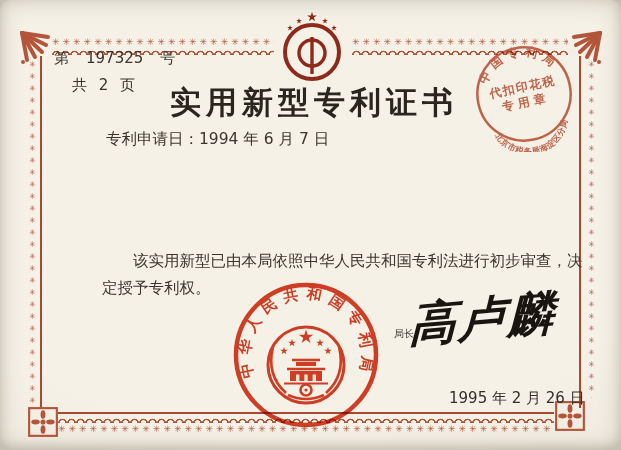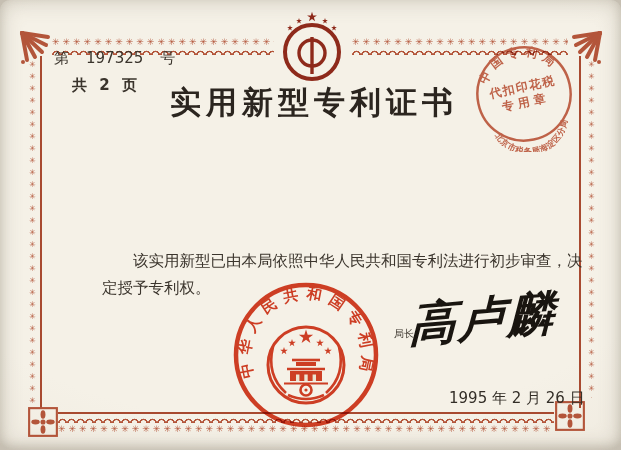--- a/index.html
+++ b/index.html
@@ -28,21 +28,21 @@
     background-image:radial-gradient(circle at 4.5px 7px, rgba(0,0,0,0) 2.6px, #b3553a 2.9px 4.2px, rgba(0,0,0,0) 4.6px);
   }
   .line-h{position:absolute;height:2px;background:#a84a30;}
   .line-v{position:absolute;width:2px;background:#a84a30;}
   .corner{position:absolute;}
   
   .cert-number{
     position:absolute;left:54px;top:49px;display:flex;gap:17px;
     font-size:15px;color:#3a342c;
   }
-  .pages{position:absolute;left:72px;top:76px;font-size:15px;color:#3a342c;word-spacing:7px;font-weight:bold;}
+  .pages{position:absolute;left:72px;top:76px;font-size:15px;color:#3a342c;word-spacing:7px;}
   .title{
     position:absolute;left:104px;top:82px;width:420px;text-align:center;
     font-size:31px;font-weight:800;letter-spacing:5px;color:#2b251f;
   }
   .fields{position:absolute;left:106px;top:126px;font-size:15.5px;color:#3b352d;}
   .field{height:26.5px;line-height:26.5px;white-space:nowrap;}
   .paragraph{
     position:absolute;left:102px;top:248px;width:486px;
     font-size:15.5px;line-height:27px;color:#3b352d;text-indent:2em;
   }
@@ -169,20 +169,23 @@
 <div class="cert-number">
   <span>第</span>
   <span>197325</span>
   <span>号</span>
 </div>
 <div class="pages">共 2 页</div>
 
 <div class="title">实用新型专利证书</div>
 
 <div class="fields">
+  <div class="field">
+    <span>专利申请日：</span><span>1994 年 6 月 7 日</span>
+  </div>
 </div>
 
 <div class="paragraph">该实用新型已由本局依照中华人民共和国专利法进行初步审查，决定授予专利权。</div>
 
 <div class="seal-wrap">
   <svg width="160" height="152" viewBox="0 0 160 152">
     <g fill="#d64127" stroke="#d64127">
       <circle cx="80" cy="74" r="70" fill="none" stroke-width="4.5"></circle>
       <path id="sealArc" d="M29.3,97.7 A56,56 0 1 1 130.7,97.7" fill="none" stroke="none"></path>
       <text font-size="15" letter-spacing="7" font-weight="bold" stroke="none">

